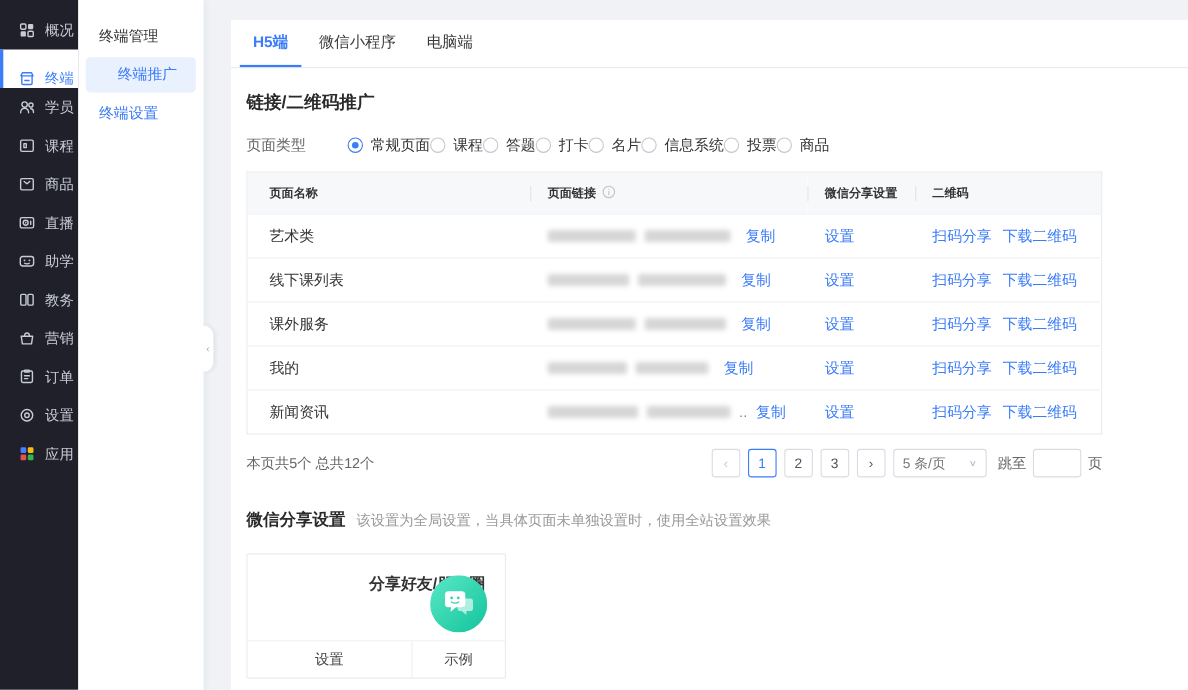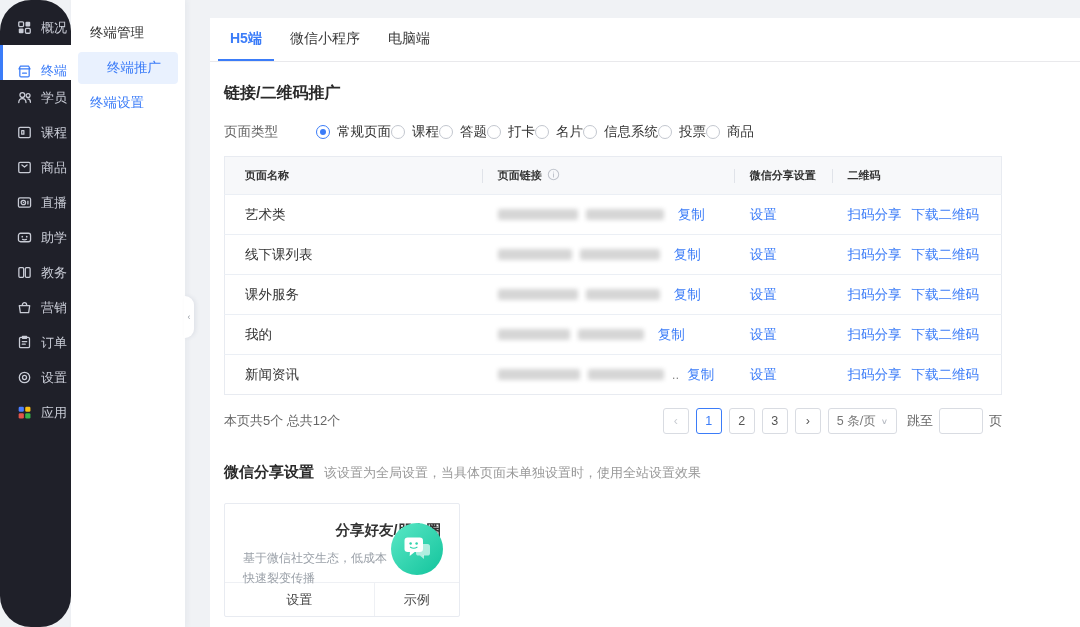--- a/index.html
+++ b/index.html
@@ -5,21 +5,21 @@
   :root{
     --accent:#3b7cf8; --sidebar-bg:#1f2029; --page-bg:#f0f2f5;
     --text:#333333; --muted:#999999; --border:#e8ebf1; --row-border:#ebeff5;
     --green1:#5be8c6; --green2:#12c39c;
   }
   *{box-sizing:border-box;margin:0;padding:0;font-family:"Liberation Sans","DejaVu Sans",sans-serif;}
   html,body{width:1080px;height:627px;overflow:hidden;background:var(--page-bg);}
   svg{display:block;}
 
   
-  .sidenav{position:absolute;left:0;top:0;width:71px;height:627px;background:var(--sidebar-bg);padding-top:10px;z-index:5;border-radius:31px;}
+  .sidenav{position:absolute;left:0;top:0;width:71px;height:627px;background:var(--sidebar-bg);padding-top:10px;z-index:5;}
   .side-item{position:relative;height:35px;display:flex;align-items:center;gap:8px;padding-left:16px;color:#c9ccd6;font-size:13px;cursor:pointer;}
   .side-item .side-icon{width:17px;height:17px;flex:none;display:flex;align-items:center;justify-content:center;}
   .side-item.active{background:#ffffff;color:var(--accent);align-items:flex-end;}
   .side-item.active::before{content:"";position:absolute;left:0;top:0;bottom:0;width:3px;background:var(--accent);}
 
   
   .submenu{position:absolute;left:71px;top:0;width:114px;height:627px;background:#fff;padding-top:14px;z-index:4;box-shadow:2px 0 6px rgba(40,50,90,.05);}
   .submenu-item{height:32px;line-height:32px;margin:3px 7px;border-radius:4px;padding-left:12px;font-size:13.5px;color:var(--text);cursor:pointer;white-space:nowrap;}
   .submenu-item.active{background:#e9f1fe;color:var(--accent);text-align:center;}
   .submenu-item.blue{color:var(--accent);}
@@ -57,21 +57,21 @@
   .blur-suffix{color:#8a8a8a;margin-right:2px;}
   .copy-gap{margin-left:6px;}
   .info-icon{display:inline-block;margin-left:5px;vertical-align:-2px;color:#c0c4cc;}
 
   
   .pager{margin-top:13px;display:flex;align-items:center;width:778px;font-size:13px;color:#666;}
   .pager-right{margin-left:auto;display:flex;align-items:center;gap:7px;}
   .pg-btn{min-width:26px;height:26px;border:1px solid #d9dce2;border-radius:3px;background:#fff;display:flex;align-items:center;justify-content:center;font-size:12.5px;color:#555;cursor:pointer;padding:0 7px;}
   .pg-btn.disabled{color:#c9ccd2;cursor:default;}
   .pg-btn.active{border-color:var(--accent);color:var(--accent);}
-  .pg-size{height:26px;border:1px solid #d9dce2;border-radius:3px;background:#fff;display:flex;align-items:center;gap:5px;padding:0 8px;font-size:12.5px;color:#777;cursor:pointer;}
+  .pg-size{height:26px;border:1px solid #d9dce2;border-radius:3px;background:#fff;display:flex;align-items:center;gap:21px;padding:0 8px;font-size:12.5px;color:#777;cursor:pointer;}
   .pg-size .caret{font-size:10px;color:#b6bac2;transform:scaleY(.8);}
   .pg-jump{display:flex;align-items:center;gap:6px;margin-left:3px;}
   .pg-input{width:44px;height:26px;border:1px solid #d9dce2;border-radius:3px;outline:none;padding:0 6px;font-size:13px;}
 
   
   .share-head{margin-top:29px;display:flex;align-items:baseline;gap:10px;}
   .share-title{font-size:15px;font-weight:700;color:#2a2a2a;}
   .share-sub{font-size:13px;color:var(--muted);}
   .share-card{margin-top:21px;width:236px;border:1px solid var(--border);border-radius:2px;background:#fff;}
   .share-card-body{position:relative;padding:17px 18px 14px 18px;height:78px;}
@@ -393,21 +393,20 @@
     </div>
 
     <div class="share-head">
       <span class="share-title">微信分享设置</span>
       <span class="share-sub">该设置为全局设置，当具体页面未单独设置时，使用全站设置效果</span>
     </div>
 
     <div class="share-card">
       <div class="share-card-body">
         <div class="share-card-title">分享好友/朋友圈</div>
-        <div class="share-card-desc">基于微信社交生态，低成本快速裂变传播</div>
         <div class="share-icon">
           <svg viewBox="0 0 52 52" width="52" height="52">
             <defs>
               <linearGradient id="ggrad" x1="0" y1="0" x2="1" y2="1">
                 <stop offset="0" stop-color="#5be8c6"></stop>
                   <stop offset="1" stop-color="#12c39c"></stop>
               </linearGradient>
             </defs>
             <circle cx="26" cy="26" r="26" fill="url(#ggrad)"></circle>
             <rect x="25" y="21" width="14" height="11.5" rx="2.6" fill="#ffffff" opacity="0.62"></rect>

